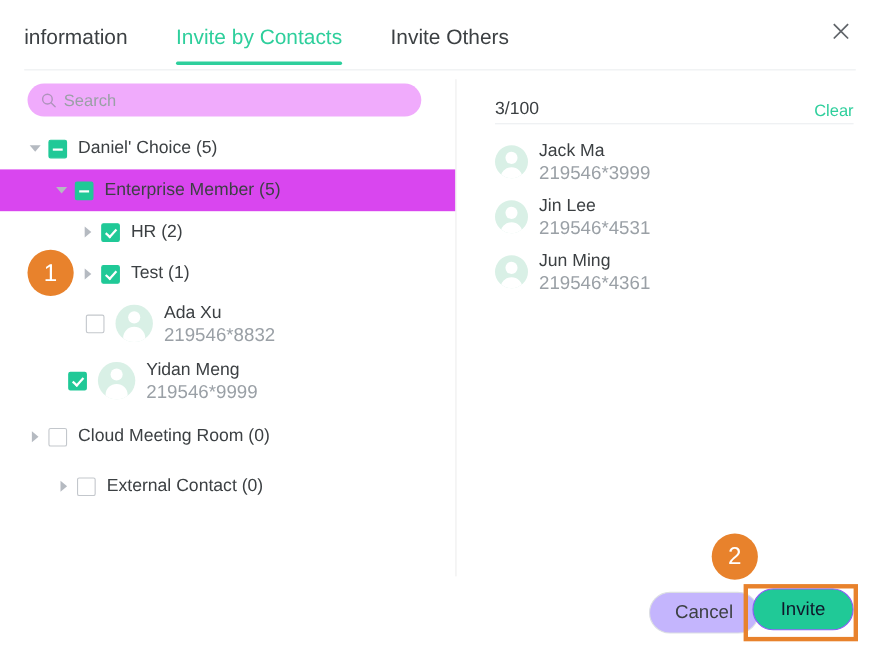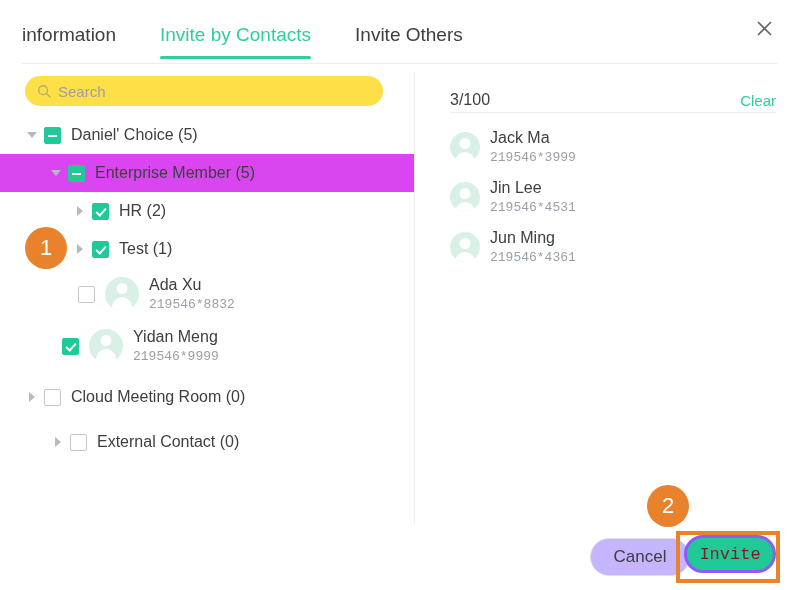--- a/index.html
+++ b/index.html
@@ -80,21 +80,21 @@
     top: 64px;
     width: 414px;
     bottom: 0;
   }
   .search-box {
     position: absolute;
     left: 25px;
     top: 12px;
     width: 358px;
     height: 30px;
-    background: #fde047;
+    background: #f0abfc;
     border-radius: 16px;
     display: flex;
     align-items: center;
     padding: 0 12px;
     box-sizing: border-box;
     cursor: text;
   }
   .search-icon {
     width: 14px;
     height: 14px;
@@ -230,25 +230,24 @@
   }
   .avatar.sm { width: 30px; height: 30px; }
 
   .person-text { display: flex; flex-direction: column; justify-content: center; }
   .person-name {
     font-size: 16px;
     color: #3c4043;
     line-height: 20px;
   }
   .person-id {
-    font-size: 13px;
+    font-size: 17px;
     color: #9aa0a6;
     line-height: 17px;
     margin-top: 1px;
-    font-family: Liberation Mono, monospace;
   }
 
   
   .v-divider {
     position: absolute;
     left: 414px;
     top: 72px;
     width: 1px;
     height: 452px;
     background: #ededed;
@@ -330,23 +329,22 @@
     background: #c4b5fd;
     border: 1px solid #dcdfe3;
     color: #3c4043;
   }
   .btn-invite {
     right: 0px;
     top: 0px;
     width: 92px;
     height: 38px;
     background: #20c997;
-    border: 3px solid #8b5cf6;
-    color: #7f1d1d;
-    font-family: Liberation Mono, monospace;
+    border: 1px solid #8b5cf6;
+    color: #0f172a;
   }
   .invite-wrap {
     position: absolute;
     right: 20px;
     top: 7px;
     width: 104px;
     height: 52px;
     border: 4px solid #e8822c;
     box-sizing: border-box;
     padding: 3px 2px;

